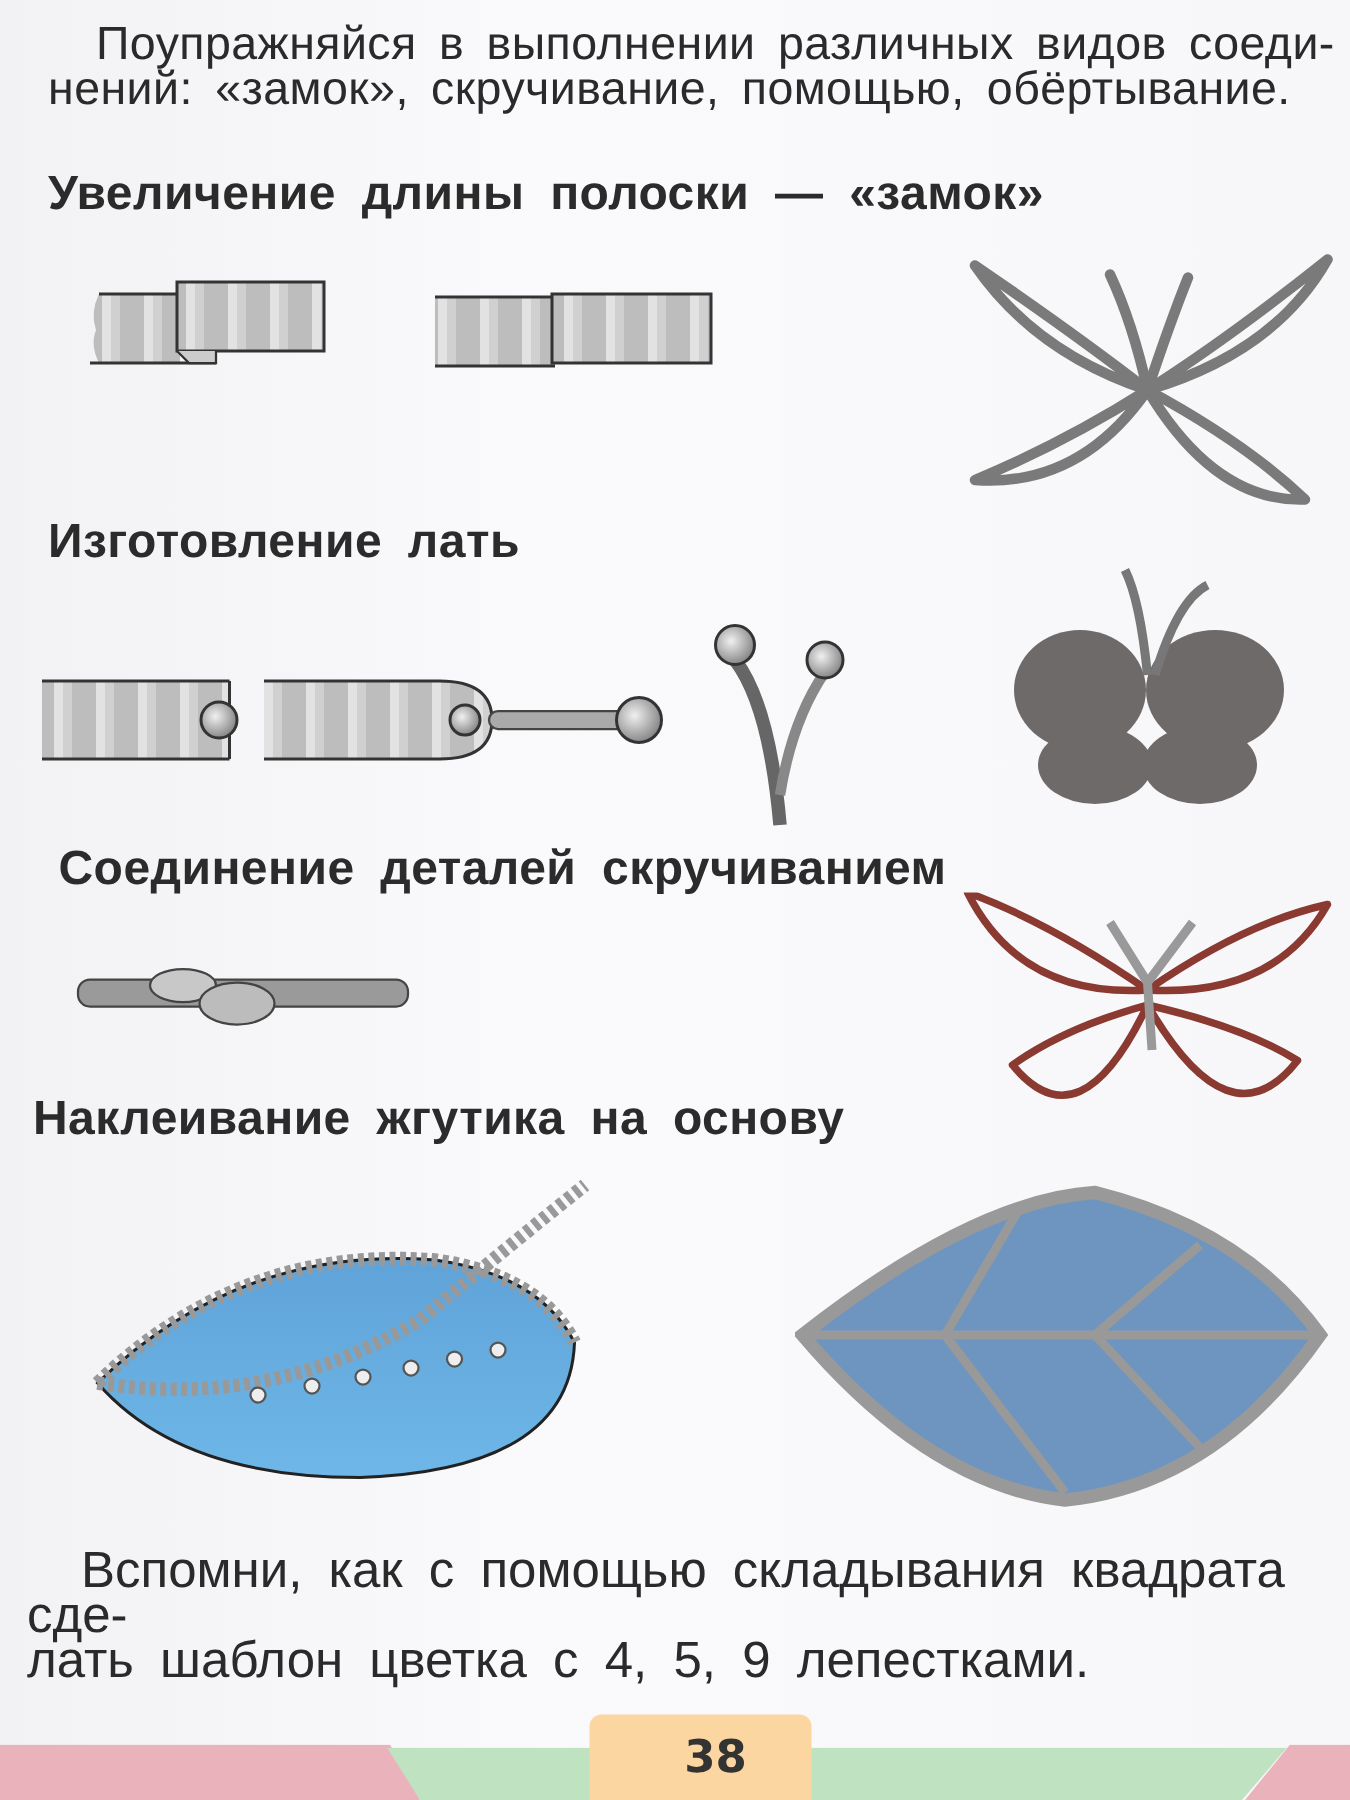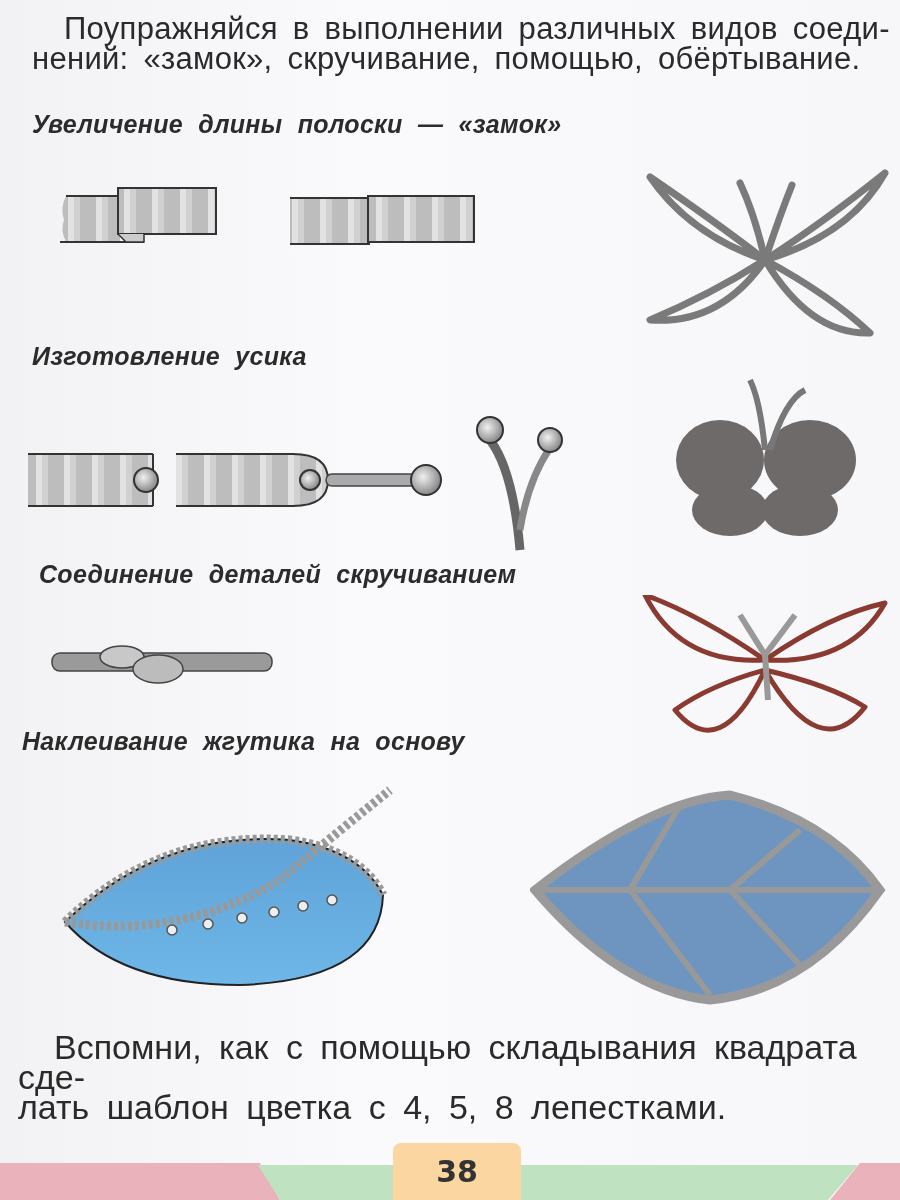--- a/index.html
+++ b/index.html
@@ -1,28 +1,28 @@
 <!DOCTYPE html>
 <html><head>
 <meta charset="utf-8">
 <style>
   html,body{margin:0;padding:0;}
   body{width:900px;height:1200px;position:relative;overflow:hidden;background:#f4f4f6;font-family:"Liberation Sans",sans-serif;color:#222;}
   .page{position:absolute;inset:0;background:linear-gradient(90deg,#f2f2f4 0%,#fafafc 40%,#f7f7f9 100%);}
   .intro{position:absolute;left:32px;top:14px;width:860px;font-size:31px;line-height:30px;color:#2a2a2a;text-align:justify;letter-spacing:0.3px;word-spacing:6px;}
   .intro .l1{text-indent:32px;display:block;}
-  .h{position:absolute;font-weight:bold;font-size:25px;color:#2b2b2b;letter-spacing:0.3px;word-spacing:8px;font-style:italic;}
+  .h{position:absolute;font-weight:bold;font-size:32px;color:#2b2b2b;letter-spacing:0.3px;word-spacing:8px;}
   .fig{position:absolute;}
   .outro{position:absolute;left:18px;top:1032px;width:870px;font-size:34px;line-height:30px;color:#2a2a2a;word-spacing:8px;}
   .outro .l1{display:block;text-indent:36px;}
   .footer{position:absolute;left:0;right:0;top:1163px;height:37px;}
   .f-pink-l{position:absolute;left:0;top:0;width:280px;height:37px;background:#eab3bb;clip-path:polygon(0 0,260px 0,280px 37px,0 37px);}
   .f-green{position:absolute;left:258px;top:2px;width:600px;height:35px;background:#bfe2c0;clip-path:polygon(0 0,600px 0,570px 35px,22px 35px);}
   .f-pink-r{position:absolute;right:0;top:0;width:80px;height:37px;background:#eab3bb;clip-path:polygon(40px 0,80px 0,80px 37px,10px 37px);}
-  .pagenum{position:absolute;left:393px;top:1143px;width:128px;height:57px;background:#fbd6a0;border-radius:8px 8px 0 0;display:flex;align-items:center;justify-content:center;font-size:30px;font-weight:bold;color:#333;font-family:"DejaVu Sans",sans-serif;}
+  .pagenum{position:absolute;left:393px;top:1143px;width:128px;height:57px;background:#fbd6a0;border-radius:8px 8px 0 0;display:flex;align-items:center;justify-content:center;font-size:30px;font-weight:bold;color:#333;font-family:"DejaVu Sans",sans-serif;padding-left:20px;}
 </style>
 </head>
 <body>
 
 <div class="page">
 
   <div class="intro">
     <span class="l1">Поупражняйся в выполнении различных видов соеди-</span>
     <span>нений: «замок», скручивание, помощью, обёртывание.</span>
   </div>
@@ -56,21 +56,21 @@
     <g fill="none" stroke="#7a7a7a" stroke-width="7" stroke-linecap="round" stroke-linejoin="round">
       <path d="M135 95 Q90 60 20 12 Q60 70 135 95"></path>
       <path d="M135 95 Q190 60 255 8 Q220 70 135 95"></path>
       <path d="M135 95 Q80 130 20 155 Q90 160 135 95"></path>
       <path d="M135 95 Q200 130 240 168 Q180 170 135 95"></path>
       <path d="M135 95 Q125 50 110 18"></path>
       <path d="M135 95 Q150 50 162 20"></path>
     </g>
   </svg>
 
-  <div class="h" style="left:32px;top:342px;">Изготовление усика</div>
+  <div class="h" style="left:32px;top:342px;">Изготовление лать</div>
   <svg class="fig" style="left:28px;top:410px;" width="560" height="145">
     <defs>
       <radialGradient id="ball" cx="0.4" cy="0.4" r="0.6">
           <stop offset="0" stop-color="#f0f0f0"></stop>
           <stop offset="1" stop-color="#888"></stop>
         </radialGradient>
     </defs>
     <rect x="0" y="44" width="125" height="52" fill="url(#wave)"></rect>
     <line x1="0" y1="44" x2="125" y2="44" stroke="#333" stroke-width="2"></line>
     <line x1="0" y1="96" x2="125" y2="96" stroke="#333" stroke-width="2"></line>
@@ -141,21 +141,21 @@
       <path d="M5 100 L350 100"></path>
       <path d="M100 100 L150 15"></path>
       <path d="M200 100 L270 40"></path>
       <path d="M100 100 L180 205"></path>
       <path d="M200 100 L270 175"></path>
     </g>
   </svg>
 
   <div class="outro">
     <span class="l1">Вспомни, как с помощью складывания квадрата сде-</span>
-    <span>лать шаблон цветка с 4, 5, 8 лепестками.</span>
+    <span>лать шаблон цветка с 4, 5, 9 лепестками.</span>
   </div>
 
   <div class="footer">
     <div class="f-pink-l"></div>
     <div class="f-green"></div>
     <div class="f-pink-r"></div>
   </div>
   <div class="pagenum">38</div>
 
 </div>

